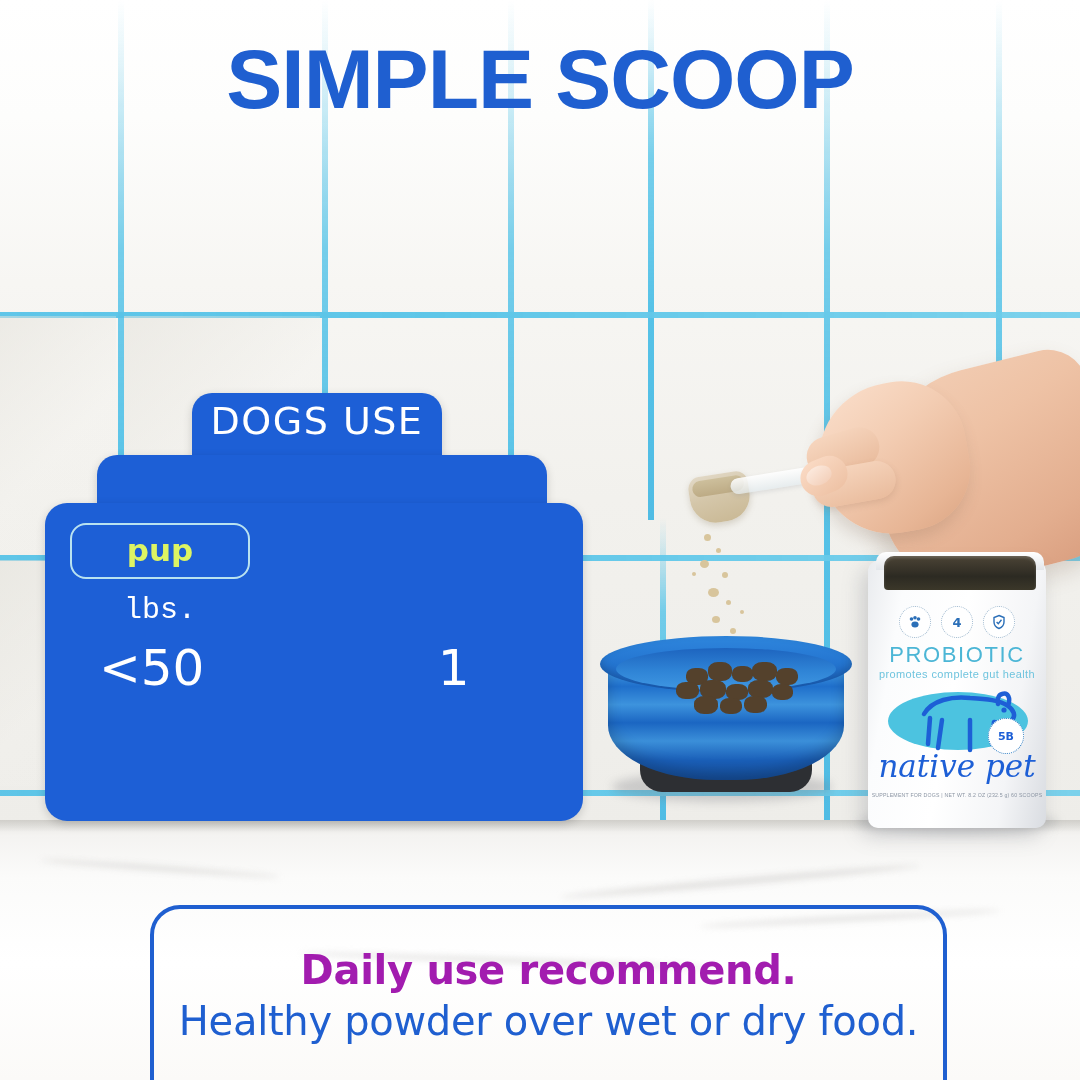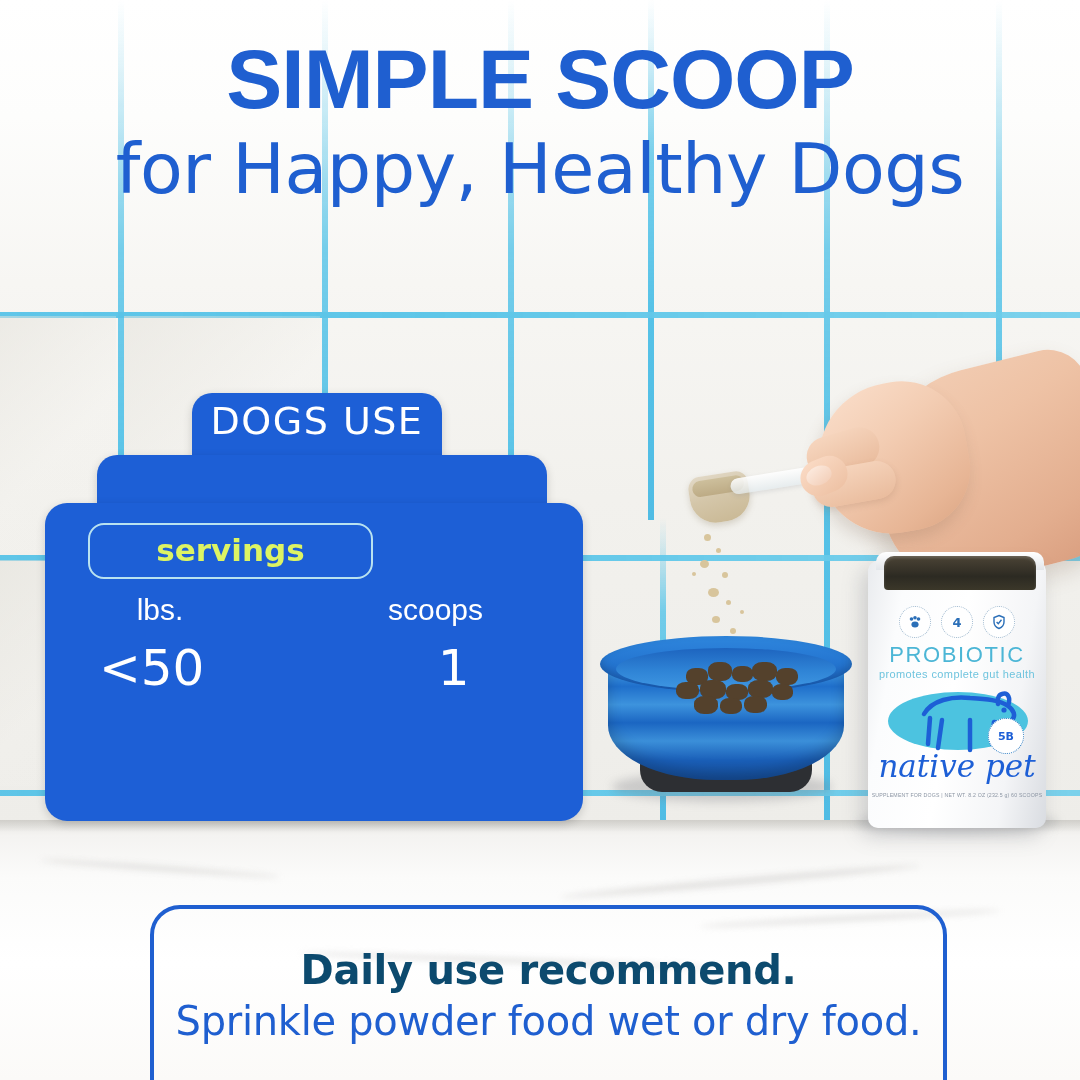--- a/index.html
+++ b/index.html
@@ -118,21 +118,21 @@
   }
   .pill-pup      { margin-left:25px; width:180px; }
   .pill-servings { margin-left:43px; width:285px; }
 
   .subhead-row {
     position:absolute; left:0; top:200px; width:538px;
     display:flex; z-index:5;
   }
   .subhead {
     color:#ffffff; font-size:30px; font-weight:400;
-    text-align:center; font-family:Liberation Sans, sans-serif;
+    text-align:center; font-family:Liberation Mono, monospace;
   }
   .col-a { margin-left:25px; width:180px; }
   .col-b { margin-left:43px; width:285px; }
 
   .data-row {
     position:absolute; left:0; width:538px; display:flex; z-index:5;
   }
   .data-row.r0 { top:248px;gap:48px; }
   .data-row.r1 { top:330px; }
   .cell {
@@ -294,21 +294,21 @@
   }
 
   
   #bottom-box {
     position:absolute; left:150px; top:905px; width:797px; height:210px;
     border:4px solid #1f5fd0; border-radius:30px;
     text-align:center;
     padding-top:36px;
   }
   .b-line1 {
-    font-size:40px; font-weight:700; color:#0c4a6e; line-height:1.25;
+    font-size:40px; font-weight:700; color:#a21caf; line-height:1.25;
     font-family:"DejaVu Sans", sans-serif; letter-spacing:-0.3px;
   }
   .b-line2 {
     font-size:40px; font-weight:400; color:#1f5fd0; line-height:1.3;
     font-family:"DejaVu Sans", sans-serif; letter-spacing:-0.3px;
   }
 </style>
 </head>
 <body>
 
@@ -335,21 +335,20 @@
 
   <div class="counter">
     <div class="vein" style="left:560px; top:58px;  width:360px; height:7px; transform:rotate(-5deg);"></div>
     <div class="vein" style="left:700px; top:96px;  width:300px; height:5px; transform:rotate(-3deg);"></div>
     <div class="vein" style="left:300px; top:138px; width:420px; height:5px; transform:rotate(2deg);"></div>
     <div class="vein" style="left:40px;  top:46px;  width:240px; height:5px; transform:rotate(4deg);"></div>
   </div>
 
   <div class="header">
     <div class="h-line1">SIMPLE SCOOP</div>
-    <div class="h-line2">for Happy, Healthy Dogs</div>
   </div>
 
   <div class="scoop-cup"></div>
   <div class="scoop-handle"></div>
   <div class="arm"></div>
   <div class="hand"></div>
   <div class="finger f1"></div>
   <div class="finger f2"></div>
   <div class="thumb"></div>
   <div class="nail"></div>
@@ -427,32 +426,31 @@
   <div class="tin-fine">SUPPLEMENT FOR DOGS | NET WT. 8.2 OZ (232.5 g) 60 SCOOPS</div>
 
   <div id="rec-card">
     <div class="tier tier-top"></div>
     <div class="tier tier-mid"></div>
     <div class="tier tier-body"></div>
 
     <div class="tier-top-label">DOGS USE</div>
 
     <div class="pill-row">
-      <div class="pill pill-servings">servings</div>
+      <div class="pill pill-pup">pup</div>
     </div>
 
     <div class="subhead-row">
       <div class="subhead col-a">lbs.</div>
-      <div class="subhead col-b">scoops</div>
     </div>
 
     <div class="data-row r0">
       <div class="cell col-a">&lt;50</div>
       <div class="cell col-b">1</div>
     </div>
   </div>
 
   <div id="bottom-box">
     <div class="b-line1">Daily use recommend.</div>
-    <div class="b-line2">Sprinkle powder food wet or dry food.</div>
+    <div class="b-line2">Healthy powder over wet or dry food.</div>
   </div>
 
 </div>
 
 </body></html>

